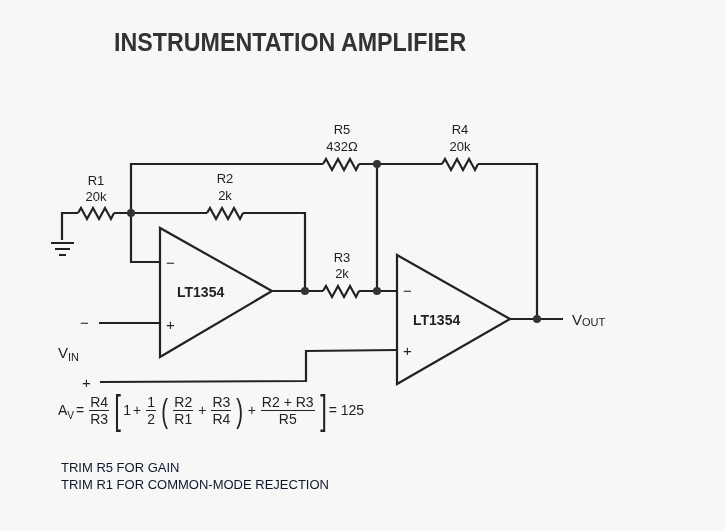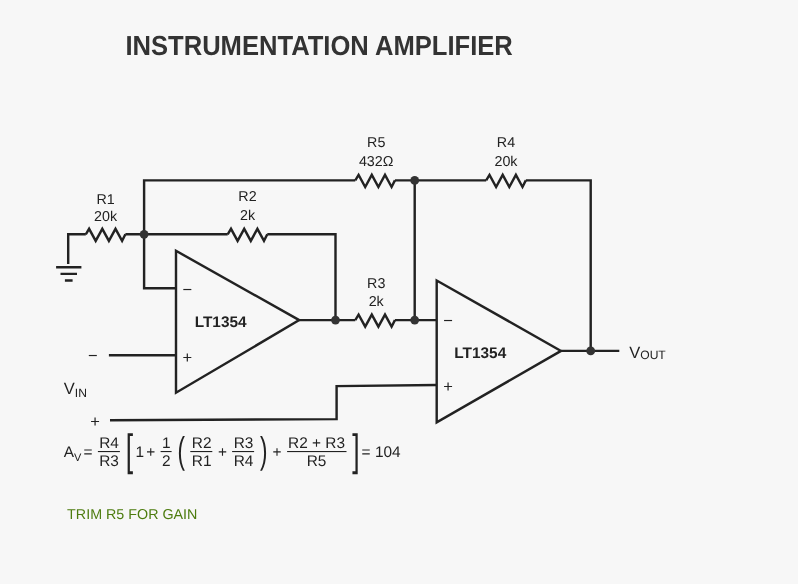--- a/index.html
+++ b/index.html
@@ -13,21 +13,21 @@
   .big { font-size: 15px; }
   .opl { font-size: 14px; font-weight: bold; }
   #formula { position: absolute; left: 58px; top: 386px; height: 48px; display: flex; align-items: center;
              font-size: 14px; color: #222; white-space: nowrap; }
   .frac { display: inline-flex; flex-direction: column; align-items: center; margin: 0 3px; line-height: 16px; }
   .frac .num { border-bottom: 1px solid #222; padding: 0 1px; }
   .br { font-size: 40px; font-weight: 100; line-height: 40px; transform: scaleX(0.6); display: inline-block; }
   .pr { font-size: 34px; font-weight: 100; line-height: 34px; transform: scaleX(0.6); display: inline-block; }
   .op { margin: 0 2px; }
   .sub { font-size: 10px; position: relative; top: 4px; }
-  #notes { position: absolute; left: 61px; top: 459px; font-size: 13px; line-height: 17px; color: #4d7c0f; }
+  #notes { position: absolute; left: 61px; top: 459px; font-size: 13px; line-height: 17px; color: #0f172a; }
 </style>
 </head>
 <body>
 
 <div id="title">INSTRUMENTATION AMPLIFIER</div>
 
 <svg id="schem" width="725" height="400" viewBox="0 0 725 400">
   <g stroke="#222" stroke-width="2.2" fill="none" stroke-linejoin="miter">
 
     <path d="M131 213 L131 164 L323 164"></path>
@@ -119,18 +119,19 @@
       <span class="num">R3</span>
       <span>R4</span>
     </span>
   <span class="pr">)</span>
   <span class="op">+</span>
   <span class="frac">
       <span class="num">R2 + R3</span>
       <span>R5</span>
     </span>
   <span class="br">]</span>
-  <span>= 104</span>
+  <span>= 125</span>
 </div>
 
 <div id="notes">
   <div>TRIM R5 FOR GAIN</div>
+  <div>TRIM R1 FOR COMMON-MODE REJECTION</div>
 </div>
 
 </body></html>

